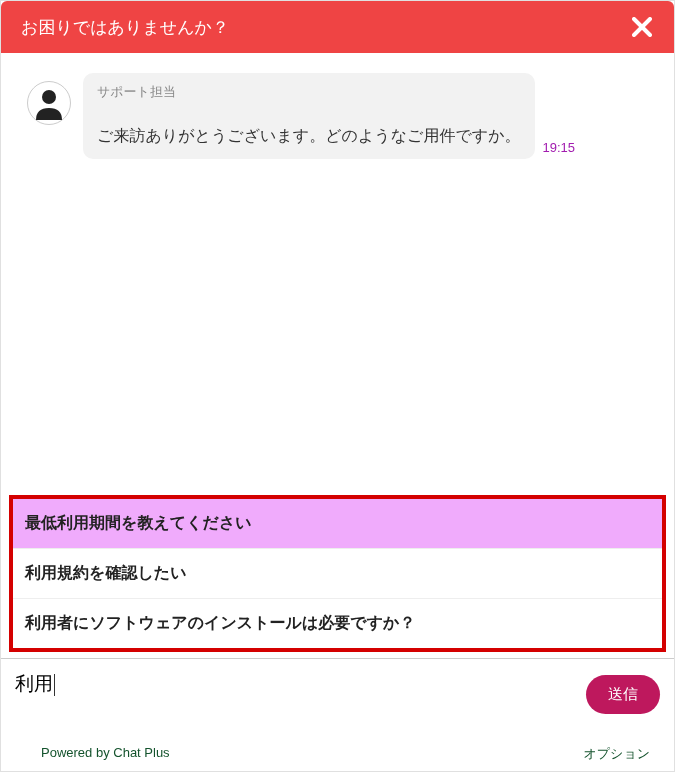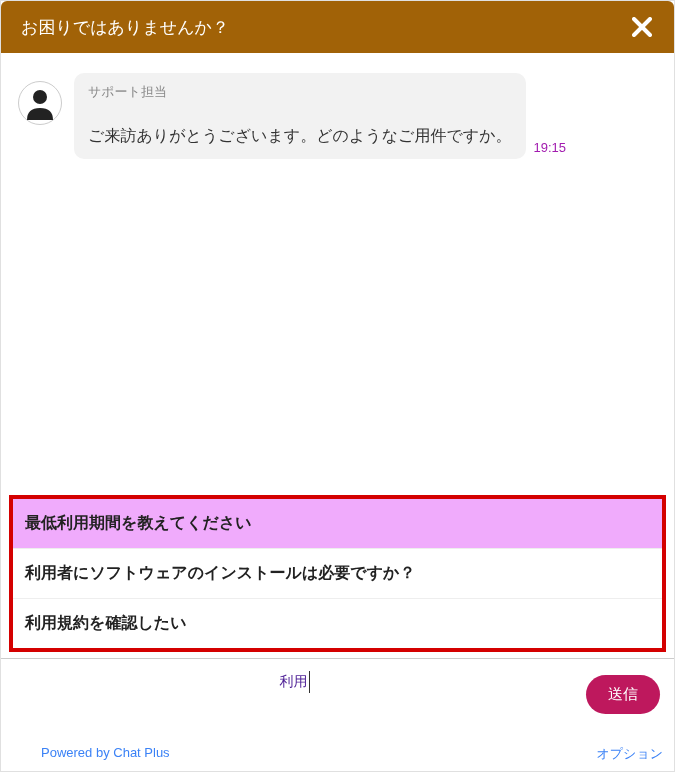--- a/index.html
+++ b/index.html
@@ -10,21 +10,21 @@
       height: 772px;
       overflow: hidden;
     }
     .chat-container {
       display: flex;
       flex-direction: column;
       height: 100%;
       border: 1px solid #e0e0e0;
     }
     .header {
-      background: #a16207;
+      background: #ef4444;
       color: #fff;
       padding: 14px 20px;
       display: flex;
       justify-content: space-between;
       align-items: center;
       border-radius: 6px 6px 0 0;
     }
     .header-title {
       font-size: 17px;
       font-weight: 400;
@@ -33,21 +33,21 @@
       cursor: pointer;
       width: 24px;
       height: 24px;
       display: flex;
       align-items: center;
       justify-content: center;
     }
     .close-icon svg { display: block; }
     .messages {
       flex: 1;
-      padding: 20px 15px 10px 17px;
+      padding: 20px 15px 10px 26px;
       overflow-y: auto;
       position: relative;
     }
     .message-row {
       display: flex;
       align-items: flex-start;
       gap: 12px;
     }
     .avatar {
       width: 44px;
@@ -109,43 +109,42 @@
       border-top: 1px solid #ccc;
       padding: 12px 14px 8px 14px;
       display: flex;
       align-items: flex-start;
       gap: 12px;
     }
     .text-input {
       flex: 1;
       border: none;
       outline: none;
-      font-size: 14px;
+      font-size: 19px;
       font-family: inherit;
       resize: none;
       min-height: 60px;
-      color: #4c1d95;
-      text-align: center;
+      color: #000000;
     }
     .send-button {
       background: #be185d;
       color: #fff;
       border: none;
       border-radius: 20px;
       padding: 10px 22px;
       font-size: 15px;
       cursor: pointer;
       margin-top: 4px;
     }
     .footer {
       display: flex;
       justify-content: space-between;
-      padding: 6px 11px 8px 40px;
+      padding: 6px 24px 8px 40px;
       font-size: 13px;
-      color: #3b82f6;
+      color: #14532d;
     }
     .footer-left { font-style: normal; }
     .footer-right { cursor: pointer; margin-left: 48px; }
     .caret {
       display: inline-block;
       width: 1px;
       height: 22px;
       background: #333;
       vertical-align: middle;
       margin-left: 1px;
@@ -181,22 +180,22 @@
           <div class="sender-name">サポート担当</div>
           <div class="message-text">ご来訪ありがとうございます。どのようなご用件ですか。</div>
         </div>
         <div class="timestamp">19:15</div>
       </div>
     </div>
   </div>
 
   <div class="suggestions">
     <div class="suggestion-item selected">最低利用期間を教えてください</div>
+    <div class="suggestion-item">利用規約を確認したい</div>
     <div class="suggestion-item">利用者にソフトウェアのインストールは必要ですか？</div>
-    <div class="suggestion-item">利用規約を確認したい</div>
   </div>
 
   <div class="input-area">
     <div class="text-input"><span>利用</span><span class="caret"></span></div>
     <button class="send-button">送信</button>
   </div>
 
   <div class="footer">
     <div class="footer-left">Powered by Chat Plus</div>
     <div class="footer-right">オプション</div>

